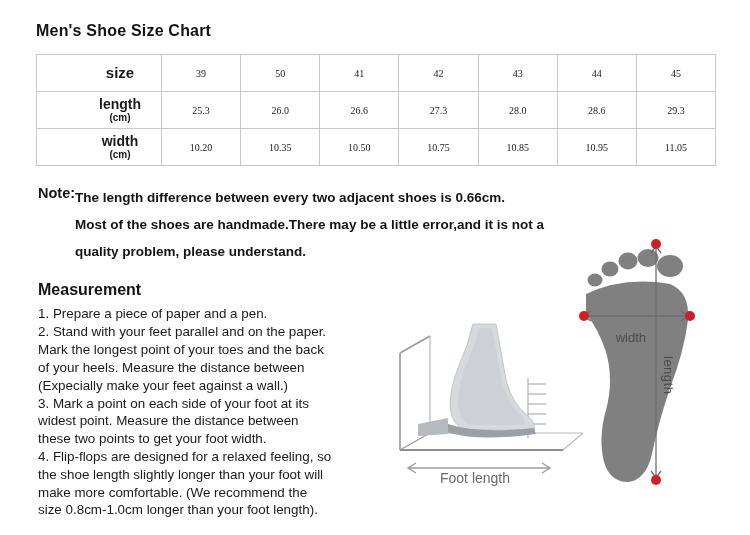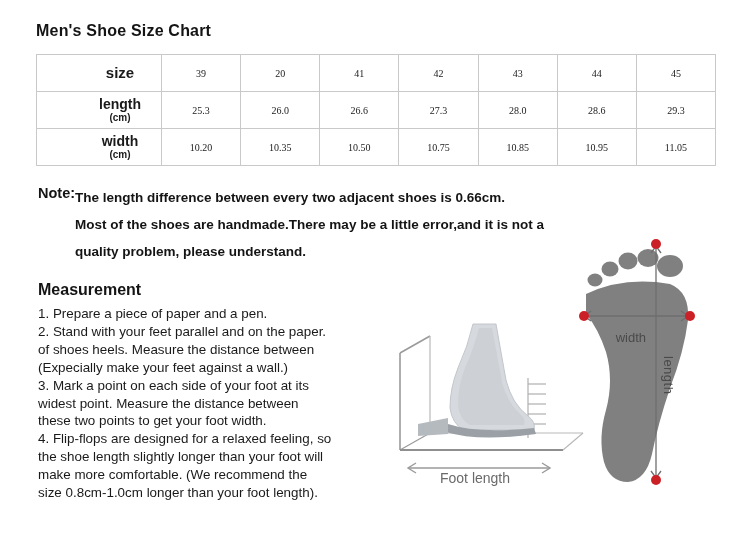--- a/index.html
+++ b/index.html
@@ -129,21 +129,21 @@
 
 <div class="page">
 
   <h1 class="title">Men's Shoe Size Chart</h1>
 
   <table class="size-table">
     <tbody>
       <tr>
         <td class="rowhead hdr-size">size</td>
         <td>39</td>
-        <td>20</td>
+        <td>50</td>
         <td>41</td>
         <td>42</td>
         <td>43</td>
         <td>44</td>
         <td>45</td>
       </tr>
       <tr>
         <td class="rowhead">
           <span>length</span>
           <span class="unit">(cm)</span>
@@ -179,21 +179,22 @@
       <div>Most of the shoes are handmade.There may be a little error,and it is not a</div>
       <div>quality problem, please understand.</div>
     </div>
   </div>
 
   <div class="measurement-title">Measurement</div>
 
   <div class="steps">
     <div>1. Prepare a piece of paper and a pen.</div>
     <div>2. Stand with your feet parallel and on the paper.</div>
-    <div>of shoes heels. Measure the distance between</div>
+    <div>Mark the longest point of your toes and the back</div>
+    <div>of your heels. Measure the distance between</div>
     <div>(Expecially make your feet against a wall.)</div>
     <div> 3. Mark a point on each side of your foot at its</div>
     <div>widest point. Measure the distance between</div>
     <div>these two points to get your foot width.</div>
     <div> 4. Flip-flops are designed for a relaxed feeling, so</div>
     <div>the shoe length slightly longer than your foot will</div>
     <div>make more comfortable. (We recommend the</div>
     <div>size 0.8cm-1.0cm longer than your foot length).</div>
   </div>
 

